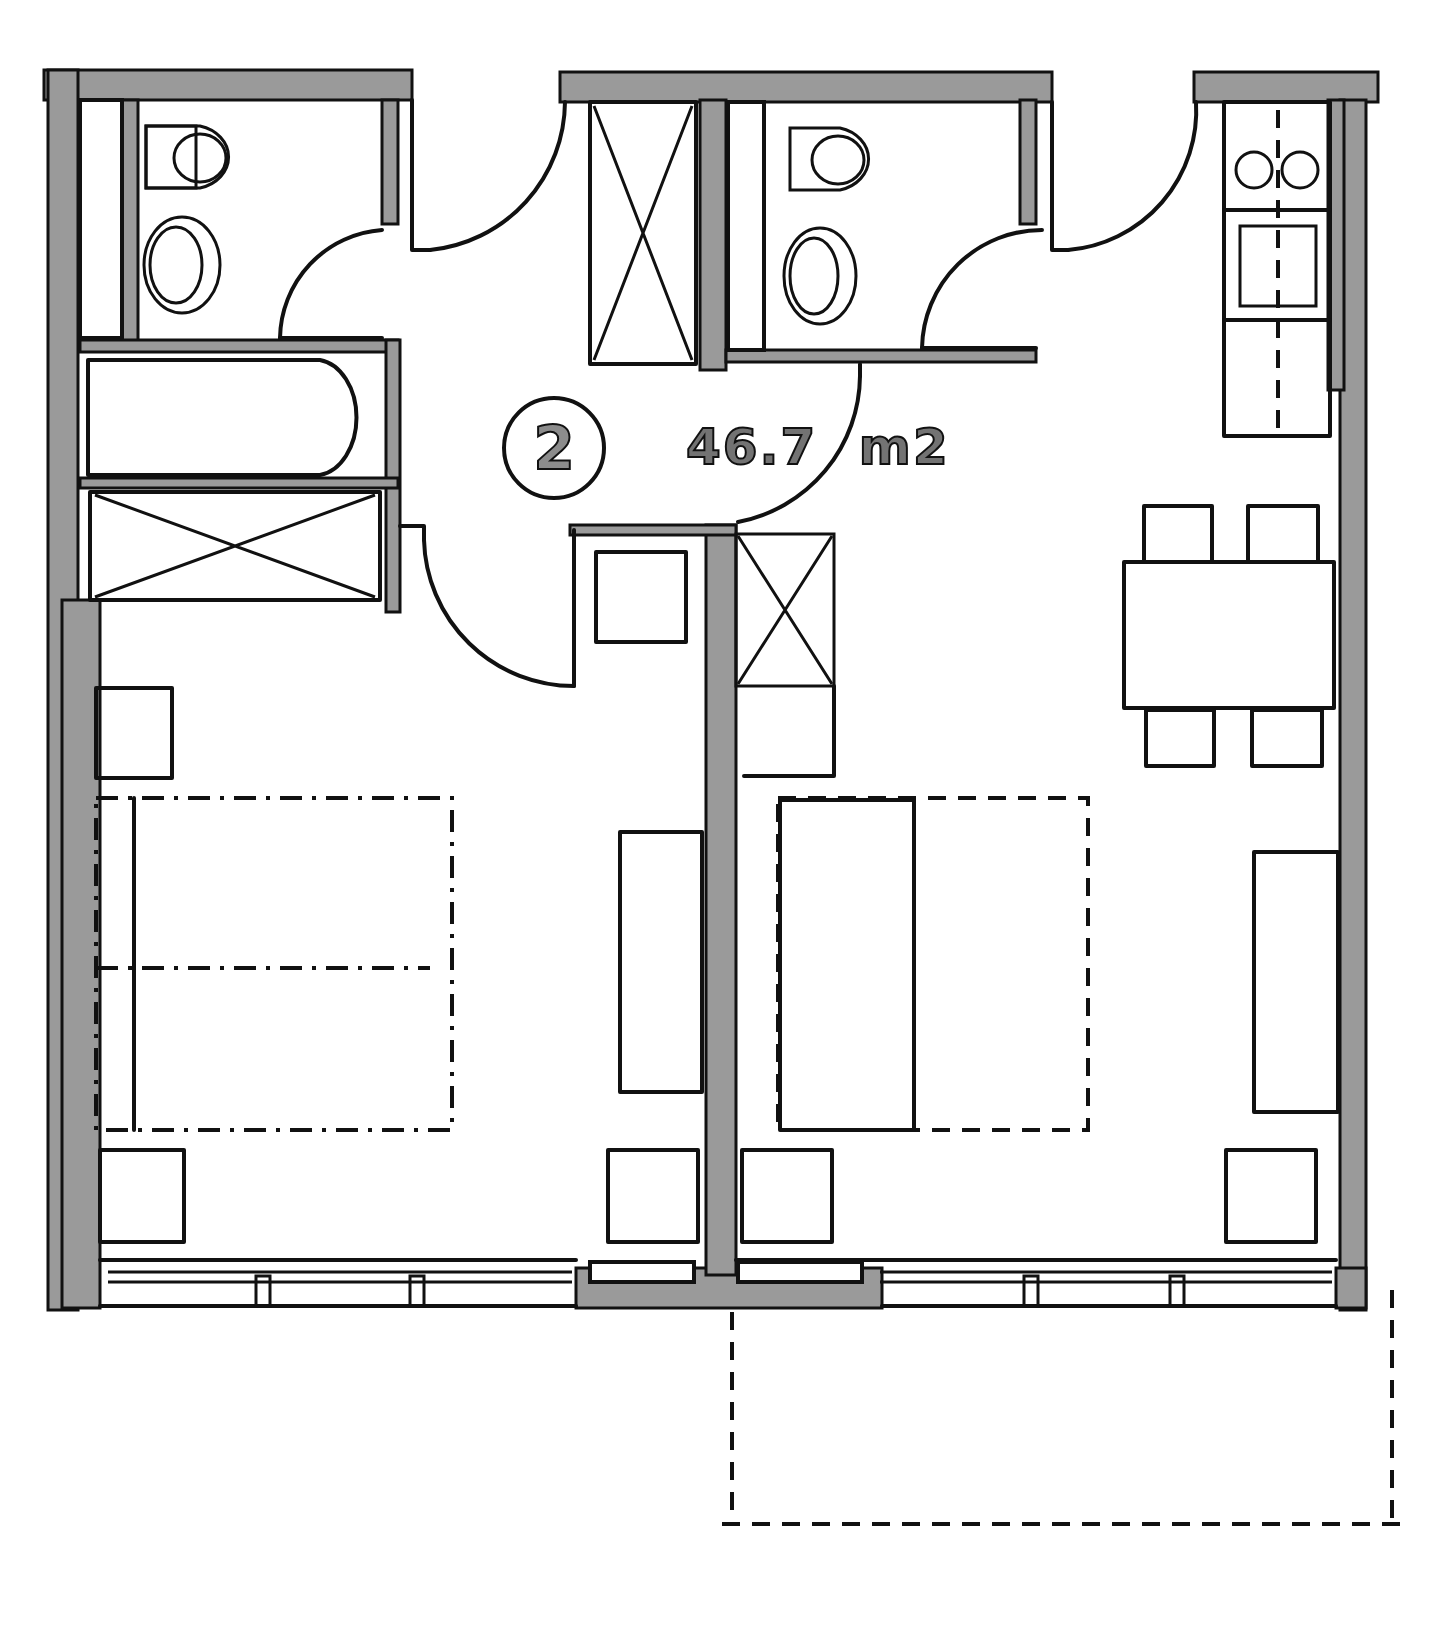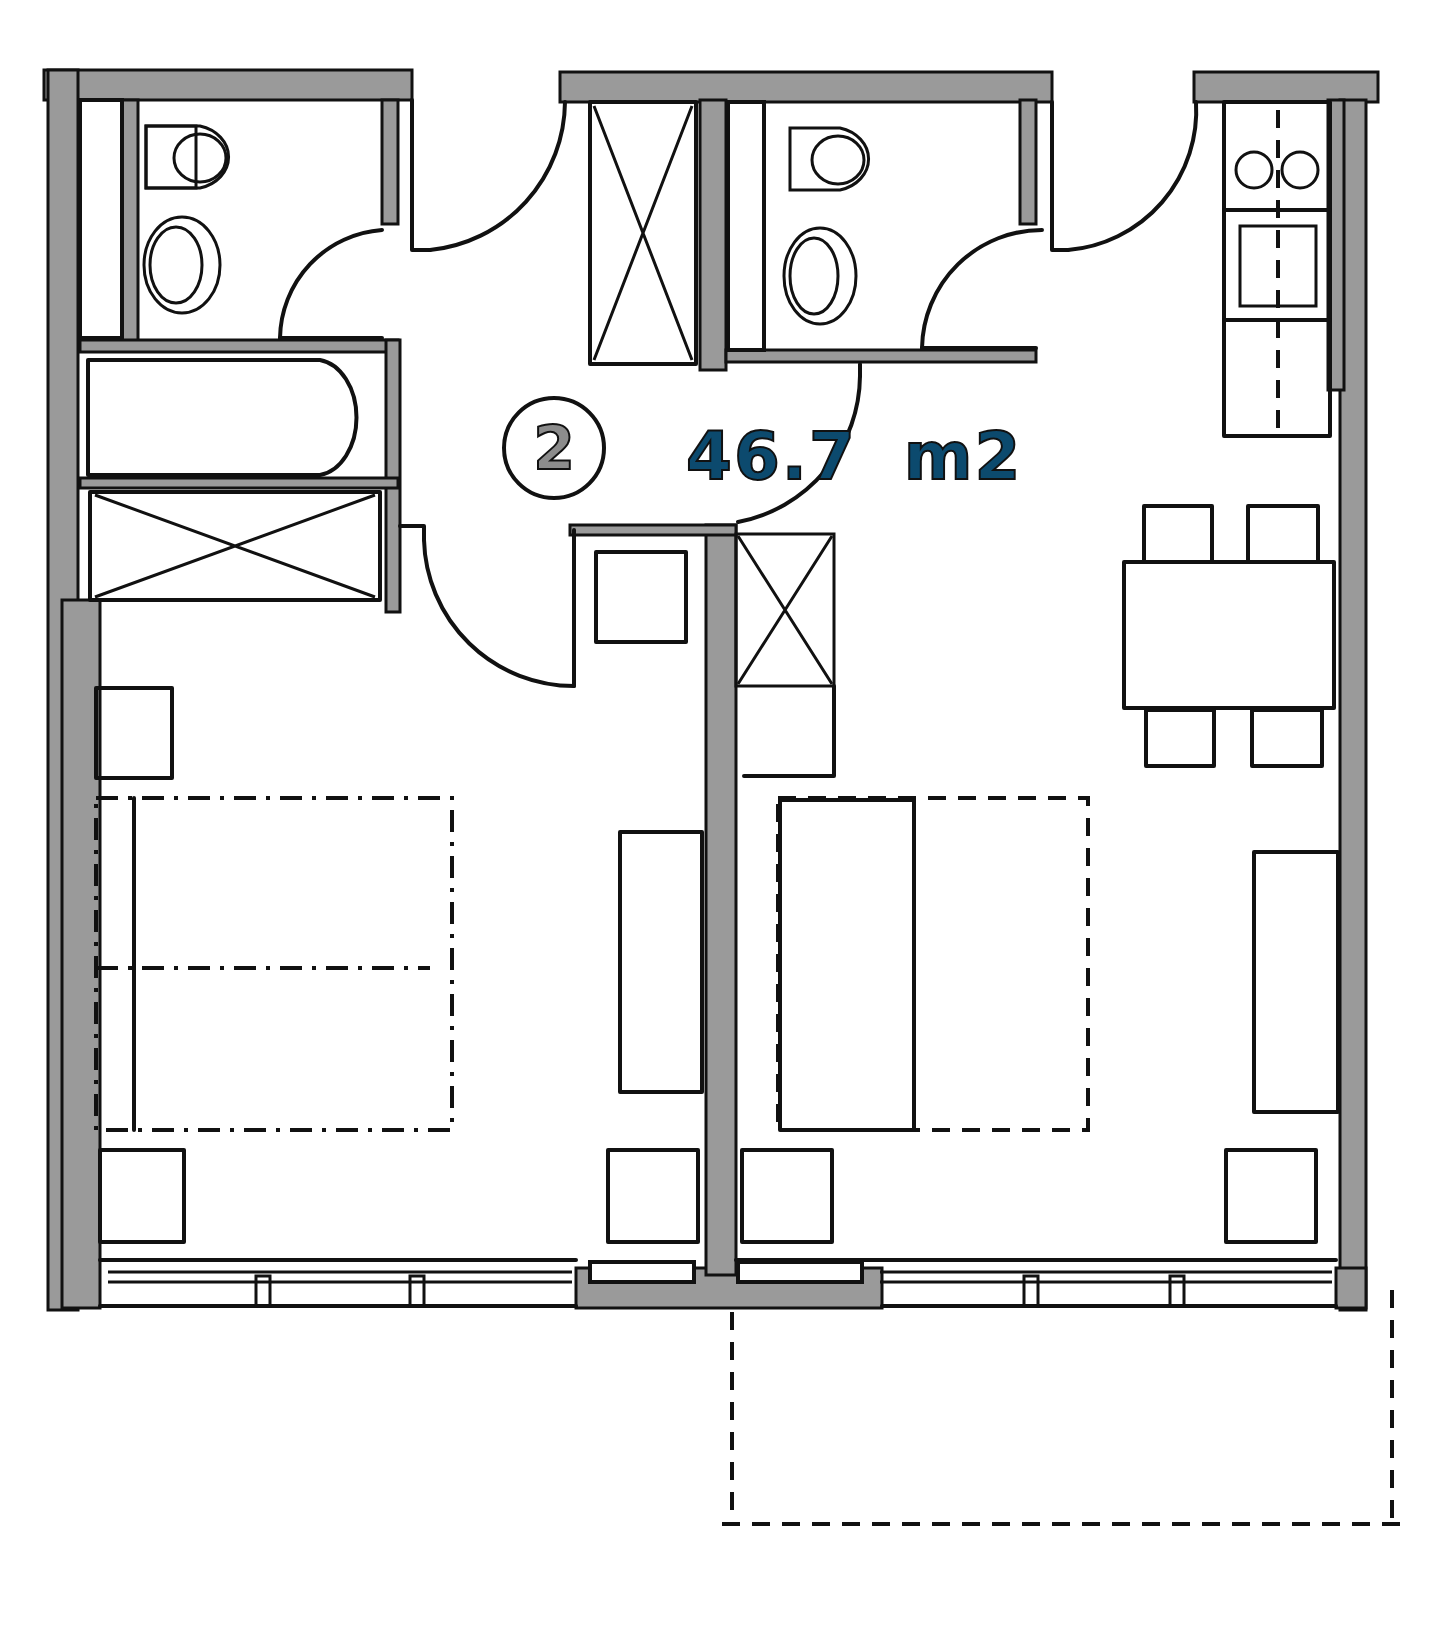--- a/index.html
+++ b/index.html
@@ -5,21 +5,21 @@
     html, body { margin: 0; padding: 0; background: #ffffff; }
     body { width: 1440px; height: 1633px; overflow: hidden; position: relative; font-family: "DejaVu Sans", sans-serif; }
     #plan { position: absolute; left: 0; top: 0; width: 1440px; height: 1633px; }
     .wall { fill: #9a9a9a; stroke: #111; stroke-width: 3; }
     .line { fill: none; stroke: #111; stroke-width: 4; stroke-linejoin: round; stroke-linecap: round; }
     .thin { fill: none; stroke: #111; stroke-width: 3; }
     .dash { fill: none; stroke: #111; stroke-width: 4; stroke-dasharray: 22 10 4 10; }
     .dash2 { fill: none; stroke: #111; stroke-width: 4; stroke-dasharray: 18 12; }
     .white { fill: #fff; stroke: #111; stroke-width: 4; }
     .room-number-badge { position: absolute; width: 104px; height: 104px; border: 4px solid #111; border-radius: 50%; box-sizing: border-box; display: flex; align-items: center; justify-content: center; font-size: 60px; font-family: "DejaVu Sans", sans-serif; font-weight: bold; color: #8c8c8c; -webkit-text-stroke: 2px #111; background: transparent; }
-    .area-label { position: absolute; font-size: 66px; font-family: "DejaVu Sans", sans-serif; font-weight: bold; color: #0c4a6e; -webkit-text-stroke: 2px #111; letter-spacing: 2px; white-space: nowrap; text-align: center; }
+    .area-label { position: absolute; font-size: 50px; font-family: "DejaVu Sans", sans-serif; font-weight: bold; color: #737373; -webkit-text-stroke: 2px #111; letter-spacing: 2px; white-space: nowrap; text-align: center; }
   </style>
 </head>
 <body>
 
 <svg id="plan" viewBox="0 0 1440 1633" xmlns="http://www.w3.org/2000/svg">
 
   <g>
 
     <rect class="wall" x="44" y="70" width="368" height="30"></rect>
 

